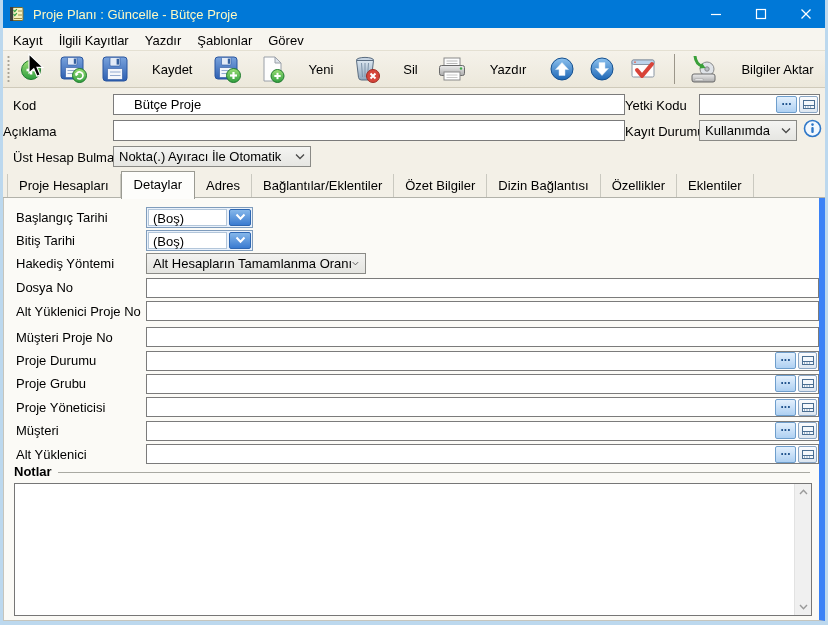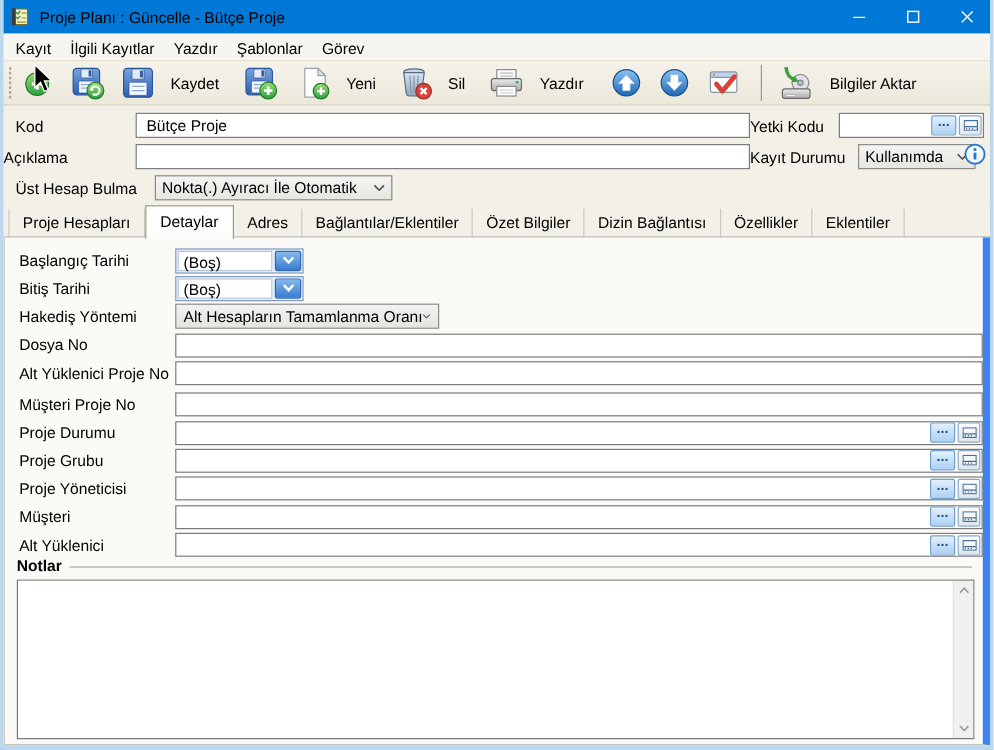--- a/index.html
+++ b/index.html
@@ -9,45 +9,45 @@
   .window {
     position: relative; width: 828px; height: 625px; overflow: hidden;
     border-left: 3px solid #bcd8ee; border-right: 3px solid #bcd8ee; border-bottom: 4px solid #bcd8ee;
     box-shadow: inset 0 -1px 0 #4e86b4, inset 1px 0 0 #9fc4e2, inset -1px 0 0 #9fc4e2;
     background: #f3f0e7;
   }
 
   
   .titlebar { height: 28px; background: #0078d7; display: flex; align-items: center; margin: 0 -3px; }
   .titlebar .app-ico { margin-left: 9px; }
-  .titlebar .title { color: #000000; margin-left: 8px; font-size: 13px; }
+  .titlebar .title { color: #fef9c3; margin-left: 8px; font-size: 13px; }
   .titlebar .spacer { flex: 1; }
   .tb-btn { width: 45px; height: 28px; display: flex; align-items: center; justify-content: center; }
 
   
   .menubar { height: 22px; background: #f7f5ef; display: flex; align-items: flex-end; padding-left: 2px; }
   .menu-item { padding: 2px 8px; }
 
   
   .toolbar { height: 38px; background: linear-gradient(#f5f2ea, #ece8db); border-top: 1px solid #e4e0d2;
              border-bottom: 1px solid #cfcaba; display: flex; align-items: center; position: relative; }
   .grip { width: 3px; height: 28px; margin-left: 4px;
           background-image: radial-gradient(circle, #a7a295 1px, transparent 1.2px);
           background-size: 3px 4px; }
-  .tbar-btn { display: flex; align-items: center; gap: 12px; height: 40px; padding: 0 2px; }
+  .tbar-btn { display: flex; align-items: center; gap: 22px; height: 40px; padding: 0 2px; }
   .tbar-label { white-space: nowrap; }
   .tbar-sep { width: 1px; height: 30px; background: #9b968a; margin: 0 10px 0 14px; }
 
   
   .headerform { height: 84px; position: relative; background: #f3f0e7; }
   .hf-label { position: absolute; white-space: nowrap; }
-  .txt { position: absolute; height: 21px; border: 1px solid #7b7b7b; background: #fff; padding: 1px 8px;
+  .txt { position: absolute; height: 21px; border: 1px solid #7b7b7b; background: #fff; padding: 1px 20px;
          font-family: inherit; font-size: 13px; outline: none; }
   .combo { position: absolute; height: 21px; border: 1px solid #8a8a86; background: linear-gradient(#f4f4f2,#e6e6e2);
-           display: flex; align-items: center; padding: 0 5px; margin-left: 16px; }
+           display: flex; align-items: center; padding: 0 5px; }
   .combo .c-text { flex: 1; white-space: nowrap; overflow: hidden; }
   .combo .c-chev { margin-left: 4px; display: flex; }
 
   .lookup-wrap { position: absolute; height: 21px; }
   .lookup-wrap input { width: 100%; height: 100%; border: 1px solid #7b7b7b; background: #fff; padding: 1px 44px 1px 5px;
                        font-family: inherit; font-size: 13px; outline: none; }
   .mini-btns { position: absolute; right: 2px; top: 2px; display: flex; gap: 2px; }
   .btn-ellipsis { width: 21px; height: 17px; border: 1px solid #6e9ecc; border-radius: 2px;
                   background: linear-gradient(#e3f0fd,#aed0f2); color: #1c4f8a; font-weight: bold;
                   font-size: 12px; line-height: 9px; text-align: center; }

